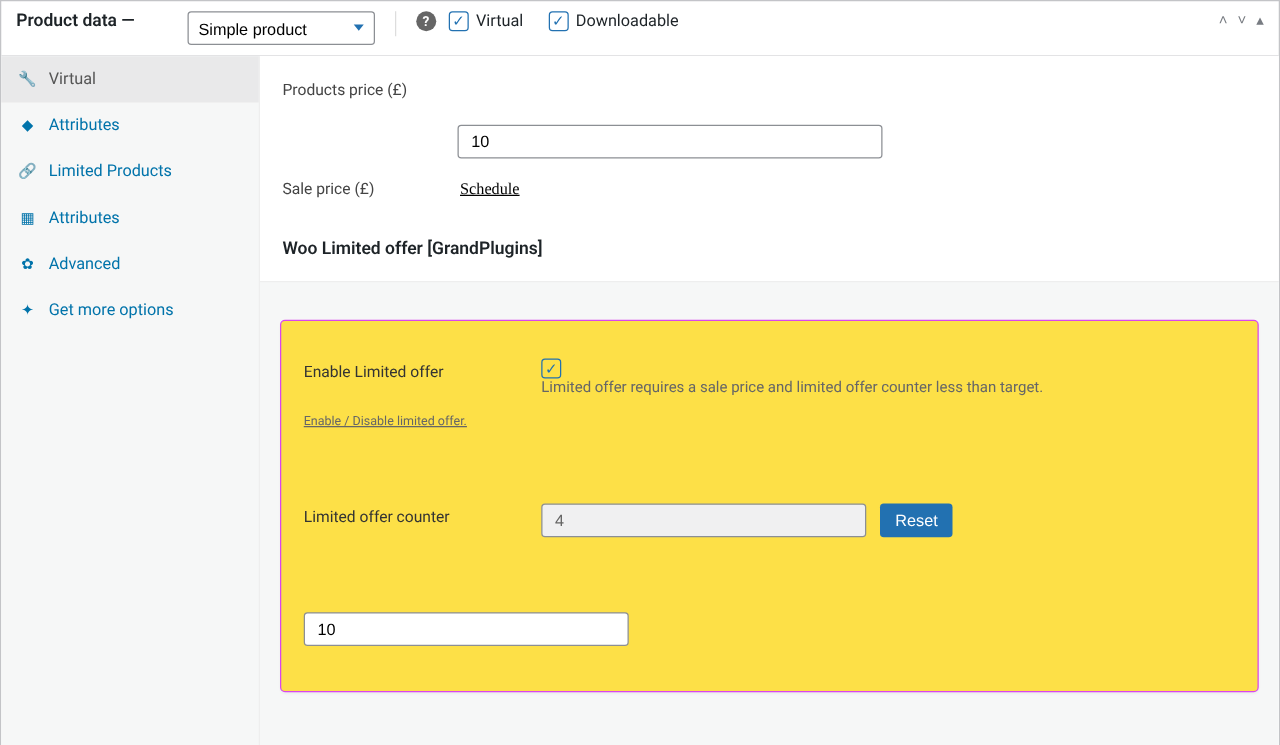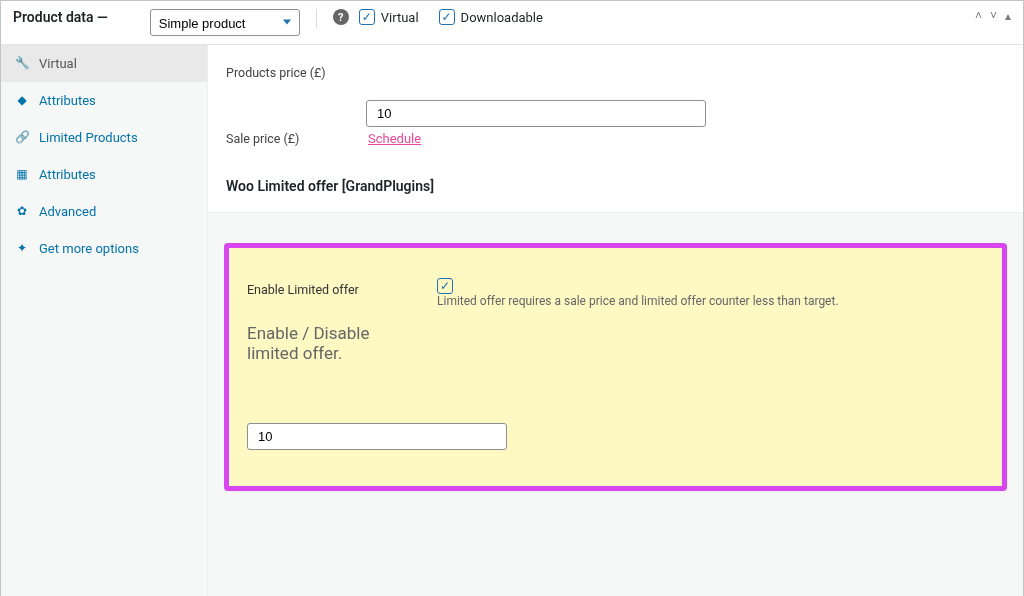--- a/index.html
+++ b/index.html
@@ -131,42 +131,43 @@
     background: #fff;
   }
   .form-input[readonly] {
     background: #f0f0f1;
     color: #666;
   }
   .top-block {
     padding: 10px 18px 0 18px;
   }
   .schedule-link {
-    color: #ec4899;
+    color: #000000;
     text-decoration: underline;
     font-size: 13px;
     margin-left: 2px;
     display: inline-block;
-    margin-top: 4px;
-    cursor: pointer;
+    margin-top: 16px;
+    cursor: pointer;
+    font-family: Liberation Serif, serif;
   }
   .section-title {
     font-weight: 600;
     font-size: 14px;
     padding: 22px 0 18px 18px;
   }
   .gray-back {
     background: #f6f7f7;
     border-top: 1px solid #eee;
     padding: 30px 16px;
     min-height: 420px;
   }
   .card {
-    background: #fef9c3;
-    border: 5px solid #d946ef;
+    background: #fde047;
+    border: 1px solid #d946ef;
     border-radius: 4px;
     padding: 30px 18px;
     box-shadow: 0 1px 2px rgba(0,0,0,0.04);
   }
   .card-row {
     display: flex;
     align-items: flex-start;
     gap: 20px;
     margin-bottom: 60px;
   }
@@ -178,23 +179,24 @@
     padding-top: 4px;
   }
   .card-row .cfield {
     flex: 1;
   }
   .desc {
     font-size: 12px;
     color: #666;
   }
   .sub-desc {
-    font-size: 17px;
+    font-size: 10px;
     color: #666;
     margin-top: 26px;
+    text-decoration: underline;
   }
   .btn-primary {
     background: #2271b1;
     color: #fff;
     border: none;
     border-radius: 3px;
     padding: 6px 12px;
     font-size: 13px;
     cursor: pointer;
     margin-left: 8px;
@@ -285,20 +287,27 @@
             <div class="clabel">
               <span>Enable Limited offer</span>
               <div class="sub-desc">Enable / Disable limited offer.</div>
             </div>
             <div class="cfield">
               <span class="chk">✓</span>
               <div class="desc">Limited offer requires a sale price and limited offer counter less than target.</div>
             </div>
           </div>
 
+          <div class="card-row gap-row">
+            <div class="clabel">Limited offer counter</div>
+            <div class="cfield">
+              <input class="form-input counter-input" type="text" readonly="" value="4" style="">
+              <button class="btn-primary">Reset</button>
+            </div>
+          </div>
 
           <div class="card-row">
             <div class="cfield">
               <input class="form-input target-input" type="text" value="10" style="">
             </div>
           </div>
 
         </div>
       </div>
 

